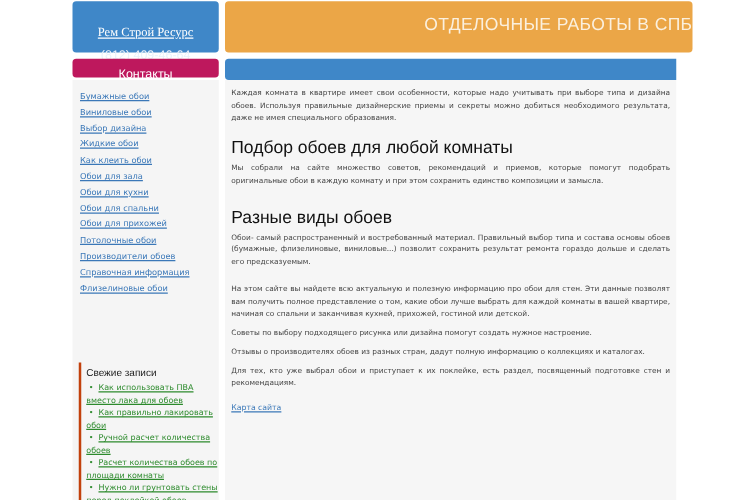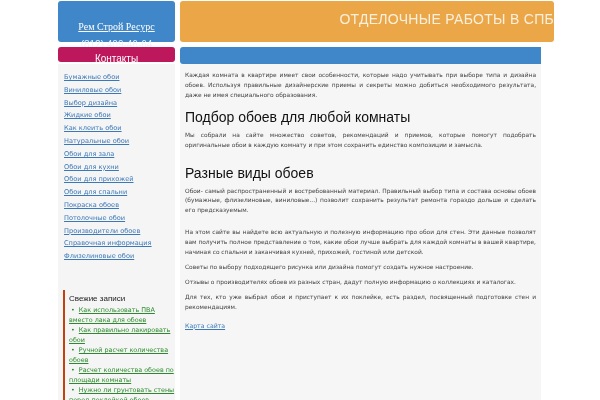--- a/index.html
+++ b/index.html
@@ -77,26 +77,24 @@
 
 <div class="nav-bar"></div>
 
 <div class="sidebar">
   <ul>
     <li><a>Бумажные обои</a></li>
     <li><a>Виниловые обои</a></li>
     <li><a>Выбор дизайна</a></li>
     <li><a>Жидкие обои</a></li>
     <li><a>Как клеить обои</a></li>
-    <li><a>Натуральные обои</a></li>
     <li><a>Обои для зала</a></li>
     <li><a>Обои для кухни</a></li>
+    <li><a>Обои для спальни</a></li>
     <li><a>Обои для прихожей</a></li>
-    <li><a>Обои для спальни</a></li>
-    <li><a>Покраска обоев</a></li>
     <li><a>Потолочные обои</a></li>
     <li><a>Производители обоев</a></li>
     <li><a>Справочная информация</a></li>
     <li><a>Флизелиновые обои</a></li>
   </ul>
 </div>
 
 <div class="recent">
   <div class="recent-title">Свежие записи</div>
   <ul>

